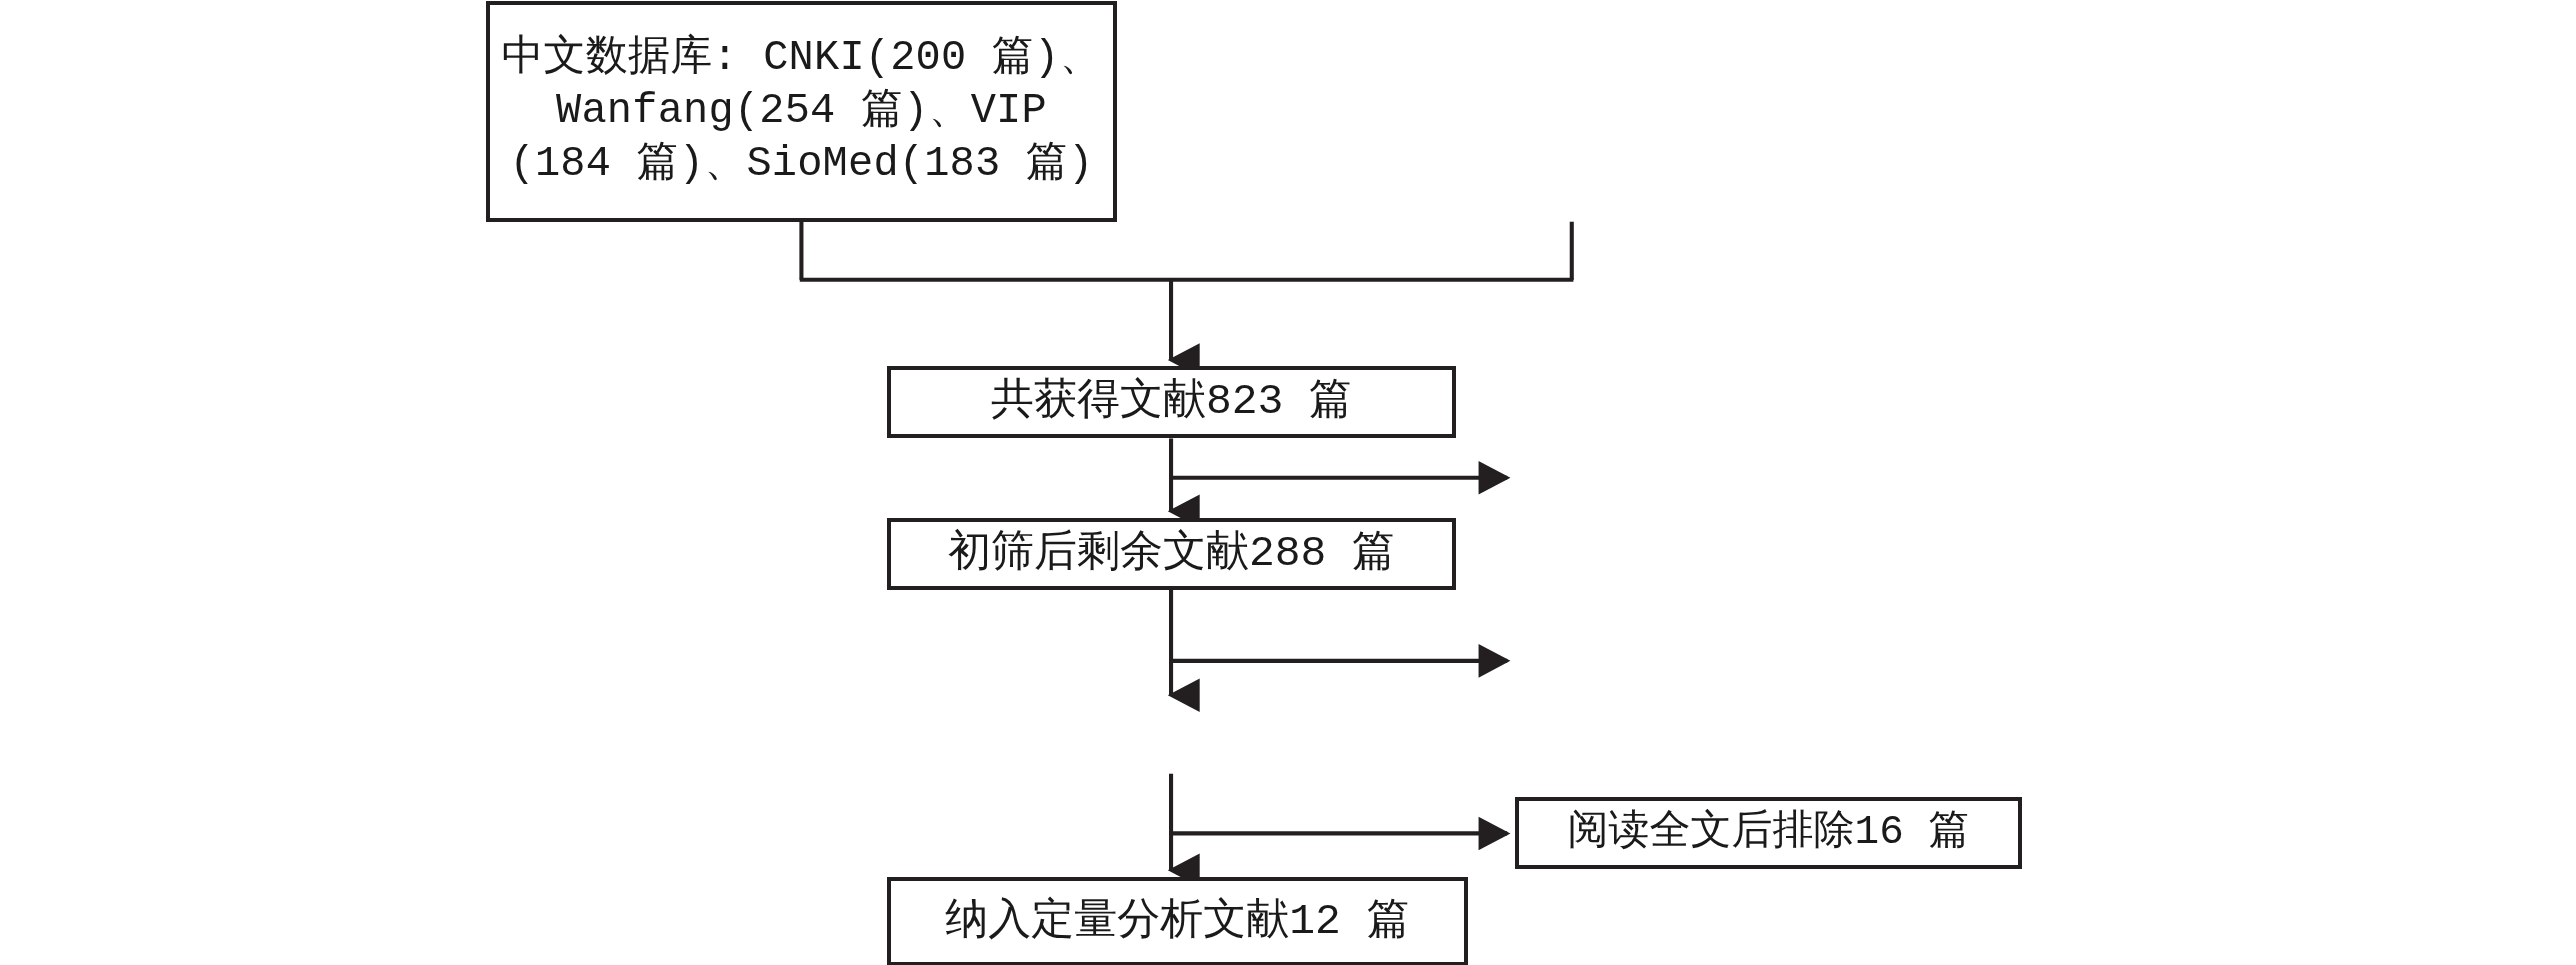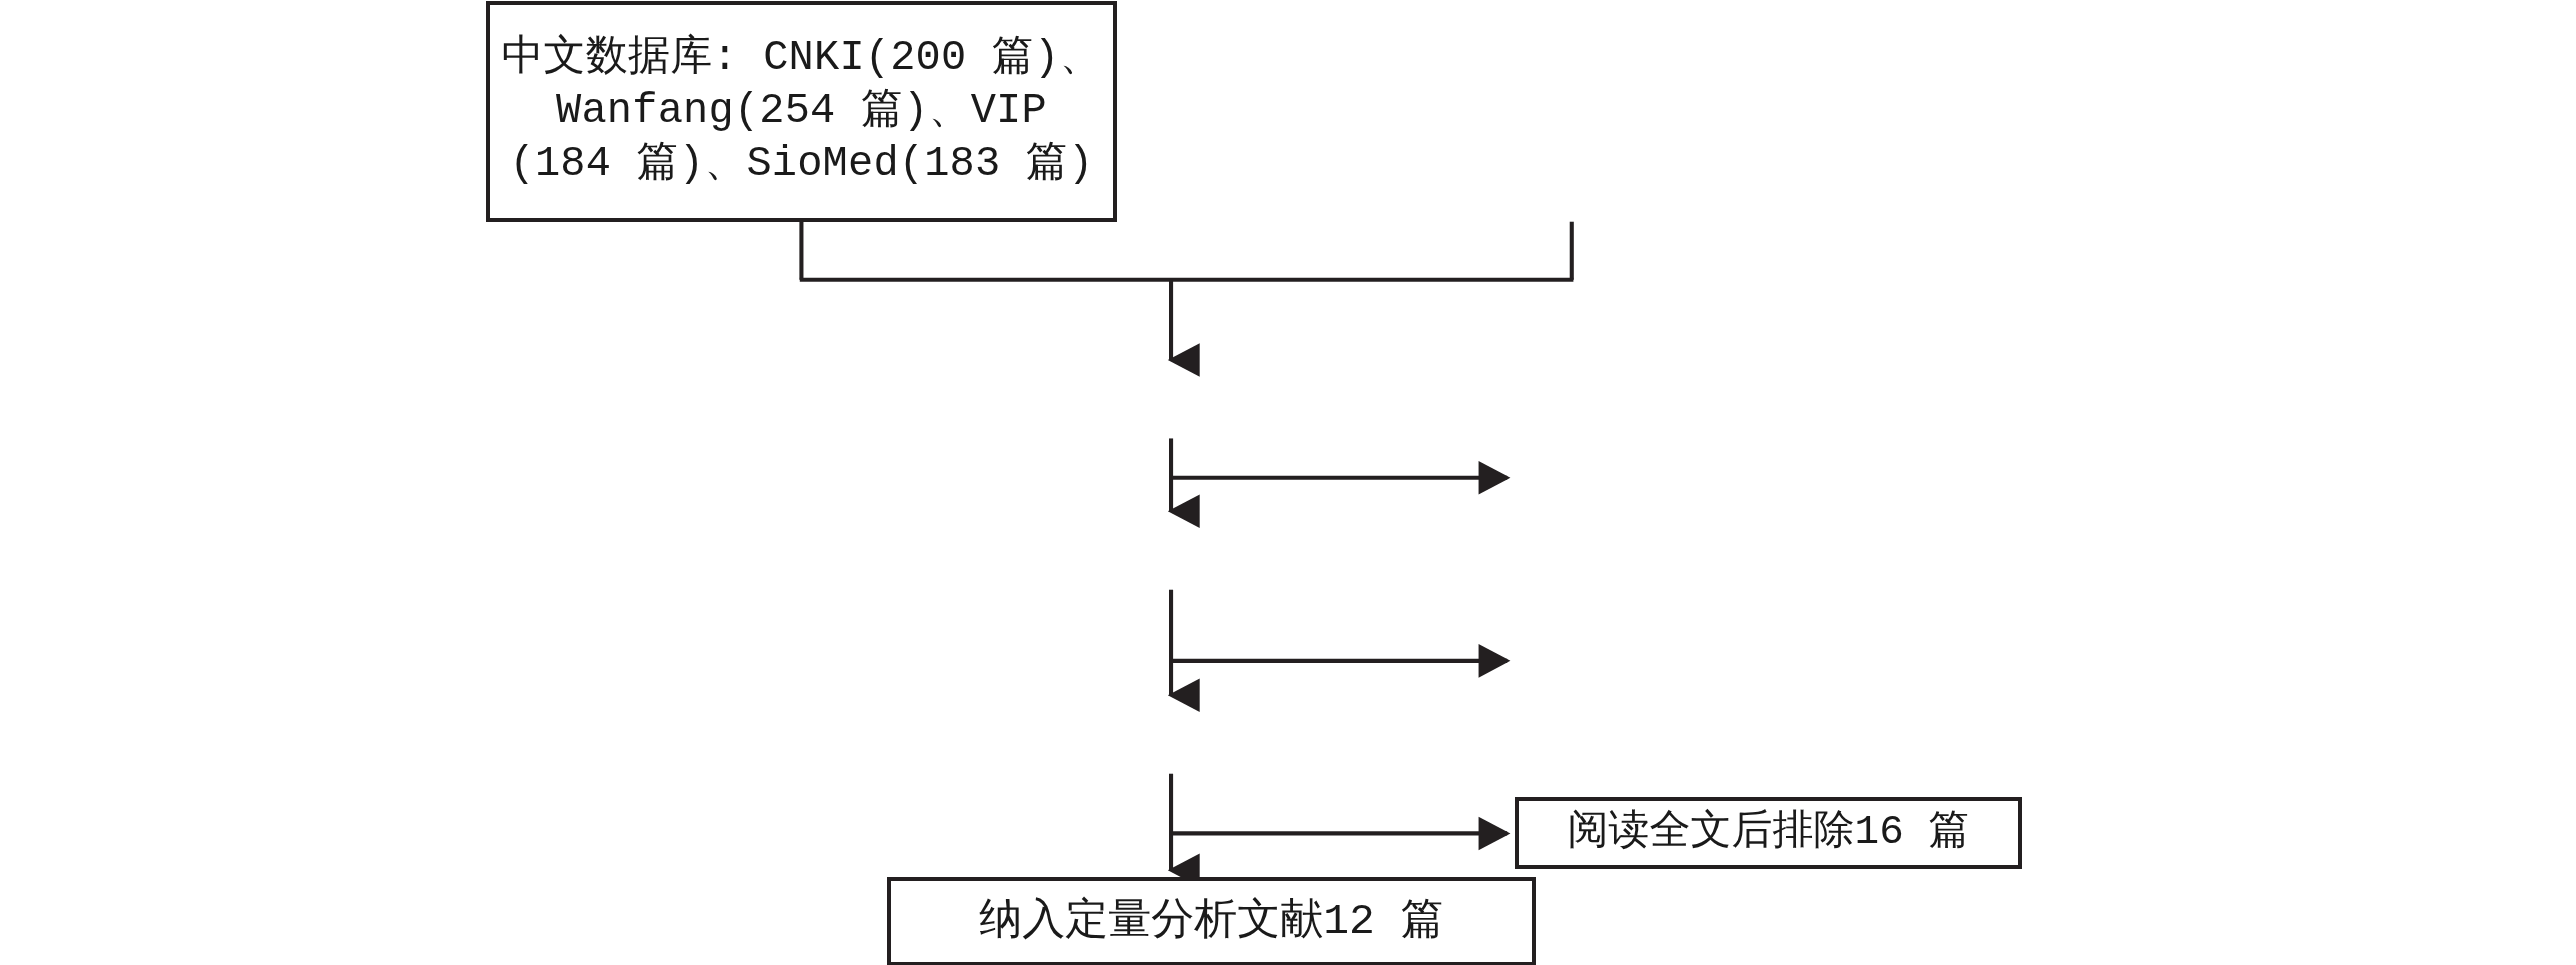--- a/index.html
+++ b/index.html
@@ -57,21 +57,21 @@
     text-align: left;
     justify-content: flex-start;
     padding: 0 4.9px 0 8.2px;
   }
   
   #src-cn      { left: 486px;  top: 0.8px;    width: 631px;  height: 221px; }
   #src-en      { left: 1228px; top: 0.8px;    width: 688px;  height: 221px; }
   #stage-total { left: 887px; top: 366px;  width: 569px;  height: 72px;  }
   #stage-screen1 { left: 887px; top: 518px; width: 569px; height: 72px;  }
   #stage-screen2 { left: 887px; top: 702px; width: 569px; height: 72px;  }
-  #stage-included { left: 887px; top: 877px; width: 649px; height: 89px; }
+  #stage-included { left: 887px; top: 877px; width: 581px; height: 89px; }
   #excl-dup    { left: 1515px; top: 442px;  width: 576px;  height: 72px;  }
   #excl-abs    { left: 1515px; top: 572px;  width: 576px;  height: 177px; }
   #excl-full   { left: 1515px; top: 797px;  width: 507px;  height: 72px;  }
 </style>
 </head>
 <body>
 
 <div id="stage">
 
   <svg class="wires" viewBox="0 0 3150 1181">
@@ -100,21 +100,23 @@
       <path d="M1432,946 L1432,1064" marker-end="url(#arrowDown)"></path>
       <path d="M1432,1019 L1843,1019" marker-end="url(#arrowRight)"></path>
     </g>
   </svg>
 
   <div class="node src" id="src-cn">中文数据库: CNKI(200 篇)、
 Wanfang(254 篇)、VIP
 (184 篇)、SioMed(183 篇)</div>
 
 
+  <div class="node stage-box" id="stage-total">共获得文献823 篇</div>
 
+  <div class="node stage-box" id="stage-screen1">初筛后剩余文献288 篇</div>
 
 
   <div class="node stage-box" id="stage-included">纳入定量分析文献12 篇</div>
 
 
 
   <div class="node excl" id="excl-full">阅读全文后排除16 篇</div>
 
 </div>
 

